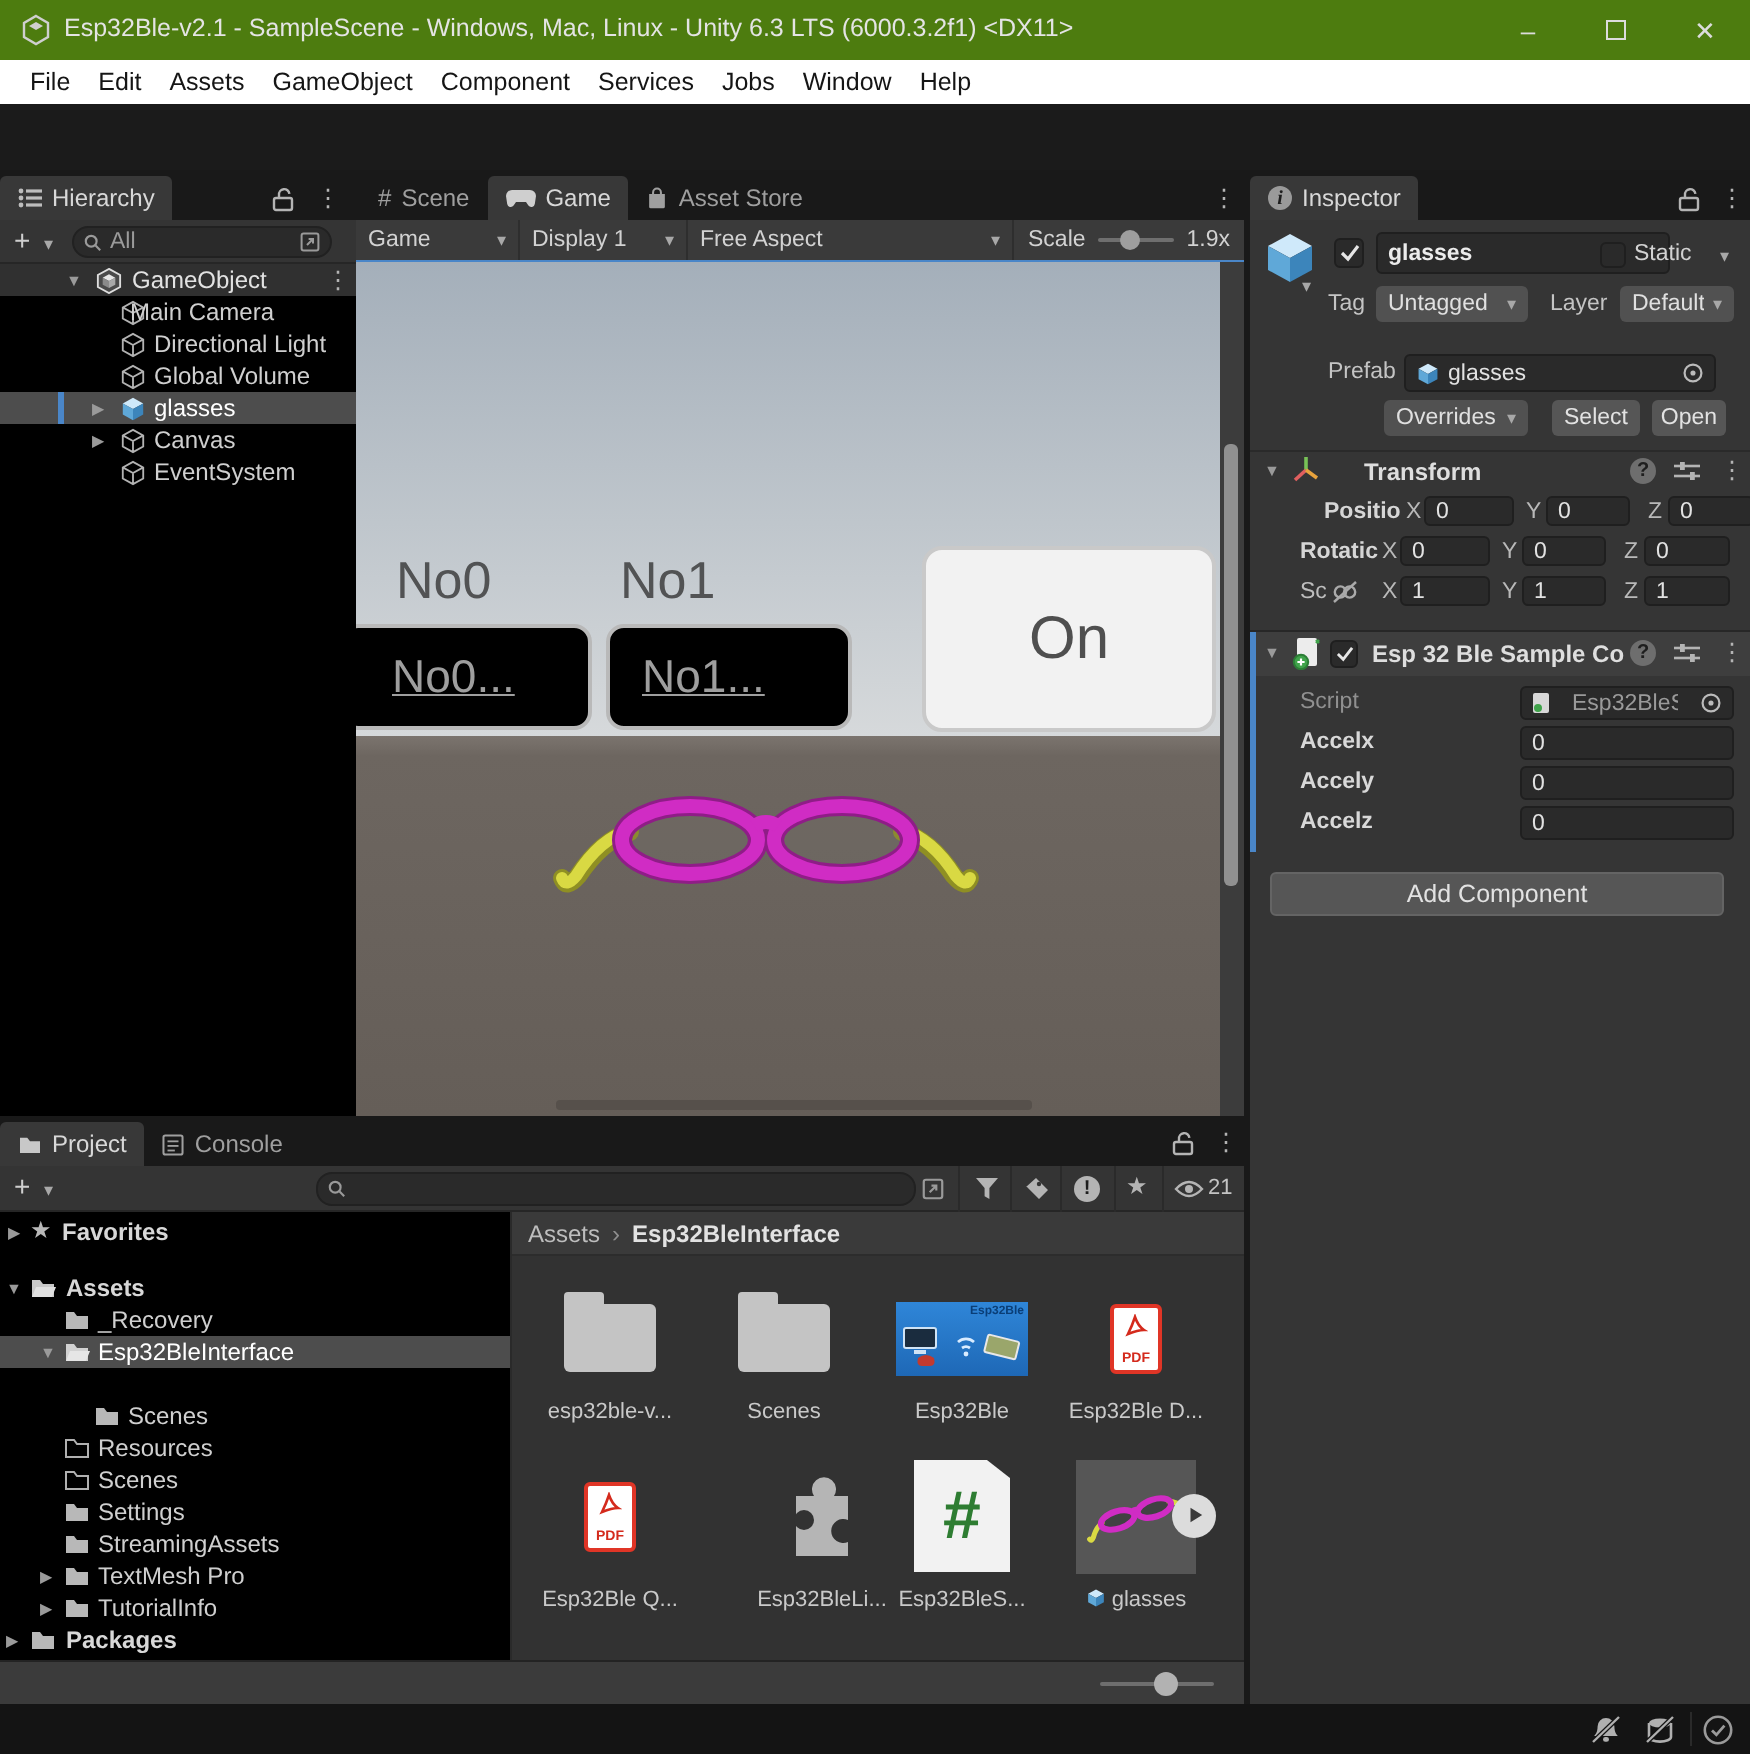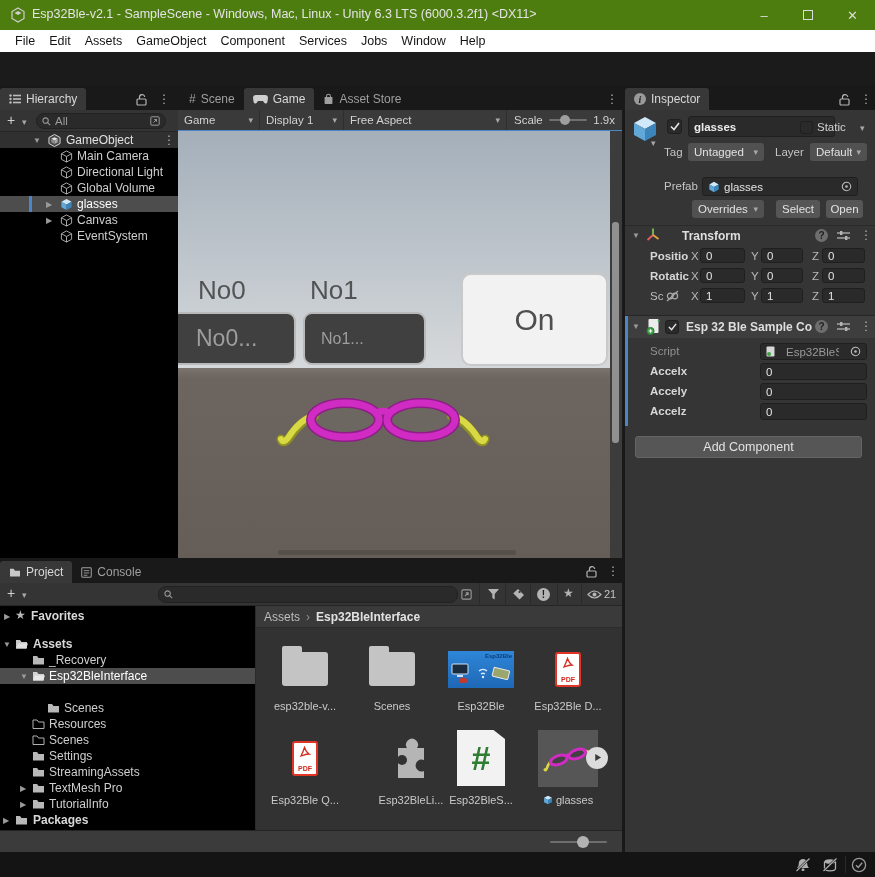--- a/index.html
+++ b/index.html
@@ -33,21 +33,21 @@
   .field{background:#2a2a2a;border:1px solid #1f1f1f;border-radius:3px;color:#e2e2e2;font-size:11.5px;display:flex;align-items:center;padding:0 5px;box-sizing:border-box;}
   .ddbtn{background:#515151;border-radius:3px;color:#e0e0e0;font-size:11.5px;display:flex;align-items:center;padding:0 6px;box-sizing:border-box;justify-content:space-between;}
   .pushbtn{background:#565656;border-radius:3px;color:#e2e2e2;font-size:11.5px;display:flex;align-items:center;justify-content:center;box-sizing:border-box;}
   .axis{color:#b9b9b9;font-size:11.5px;}
   .insp-label{color:#c4c4c4;font-size:11.5px;}
   .helpdot{width:13px;height:13px;border-radius:50%;background:#6e6e6e;color:#1e1e1e;font-size:10px;font-weight:bold;display:flex;align-items:center;justify-content:center;}
   .kebab{color:#b4b4b4;font-size:12px;letter-spacing:0;}
   
   .gsky{background:linear-gradient(180deg,#a4afba 0%,#bfc6cc 55%,#d6d9db 100%);}
   .gground{background:linear-gradient(180deg,#7b746e 0,#6d6660 10px,#655e58 100%);}
-  .gamefield{background:#404040;border:2px solid #b9b9b9;border-radius:9px;box-sizing:border-box;color:#9e9e9e;}
+  .gamefield{background:#000000;border:2px solid #b9b9b9;border-radius:9px;box-sizing:border-box;color:#9e9e9e;text-decoration:underline;}
   .gbtn{background:#f2f2f2;border:2px solid #c9c9c9;border-radius:10px;box-sizing:border-box;color:#4f4f4f;display:flex;align-items:center;justify-content:center;}
   
   .card{position:absolute;width:74px;text-align:center;}
   .cardicon{display:flex;align-items:center;justify-content:center;}
   .cardlabel{font-size:11px;color:#c9c9c9;white-space:nowrap;overflow:hidden;margin-top:4px;}
   .folderbig{width:46px;height:34px;background:#c4c4c4;border-radius:2px 3px 3px 3px;position:relative;}
   .folderbig:before{content:"";position:absolute;top:-6px;left:0;width:20px;height:8px;background:#c4c4c4;border-radius:2px 2px 0 0;}
   .pdficon{width:26px;height:35px;background:#ffffff;border:2px solid #e03526;border-radius:3px;position:relative;box-sizing:border-box;}
   .pdftxt{position:absolute;bottom:2px;left:0;right:0;text-align:center;color:#d42a1c;font-size:7px;font-weight:bold;}
   .statusbar{left:0;top:852px;width:875px;height:25px;background:#141414;}
@@ -229,21 +229,21 @@
           <polygon points="7,7 3.6,5.2 3.6,9 7,10.8" fill="#8a8a8a"></polygon>
         </svg>
       <span class="lbl" style="left:66px">GameObject</span>
       <span class="a kebab" style="left:163px;top:1px">⋮</span>
     </div>
 
     <div class="treerow" style="top:60px">
       <svg class="a" style="left:60px;top:2px" width="13" height="13" viewBox="0 0 14 14">
           <path d="M7 1 12.5 4 v6 L7 13 1.5 10 V4 Z M1.5 4 7 7 l5.5 -3 M7 7 v6" fill="none" stroke="#b2b2b2" stroke-width="1"></path>
         </svg>
-      <span class="lbl" style="left:77px">Main Camera</span>
+      <span class="lbl" style="left:65px">Main Camera</span>
     </div>
     <div class="treerow" style="top:76px">
       <svg class="a" style="left:60px;top:2px" width="13" height="13" viewBox="0 0 14 14">
           <path d="M7 1 12.5 4 v6 L7 13 1.5 10 V4 Z M1.5 4 7 7 l5.5 -3 M7 7 v6" fill="none" stroke="#b2b2b2" stroke-width="1"></path>
         </svg>
       <span class="lbl" style="left:77px">Directional Light</span>
     </div>
     <div class="treerow" style="top:92px">
       <svg class="a" style="left:60px;top:2px" width="13" height="13" viewBox="0 0 14 14">
           <path d="M7 1 12.5 4 v6 L7 13 1.5 10 V4 Z M1.5 4 7 7 l5.5 -3 M7 7 v6" fill="none" stroke="#b2b2b2" stroke-width="1"></path>
@@ -322,21 +322,21 @@
     <div class="a" style="left:0;top:43px;width:444px;height:427px;overflow:hidden">
       <div class="a gsky" style="left:0;top:0;width:432px;height:237px"></div>
       <div class="a gground" style="left:0;top:237px;width:432px;height:190px"></div>
 
       <span class="a" style="left:20px;top:144px;font-size:26px;color:rgba(52,52,52,0.8)">No0</span>
       <span class="a" style="left:132px;top:144px;font-size:26px;color:rgba(52,52,52,0.8)">No1</span>
       <div class="a gamefield" style="left:-8px;top:181px;width:126px;height:53px">
         <span style="margin-left:24px;font-size:23px;line-height:49px">No0...</span>
       </div>
       <div class="a gamefield" style="left:125px;top:181px;width:123px;height:53px">
-        <span style="margin-left:16px;font-size:16px;line-height:49px">No1...</span>
+        <span style="margin-left:16px;font-size:23px;line-height:49px">No1...</span>
       </div>
       <div class="a gbtn" style="left:283px;top:142px;width:147px;height:93px;font-size:30px">
         <span>On</span>
       </div>
 
       <svg class="a" style="left:95px;top:258px" width="220" height="62" viewBox="0 0 220 62">
         <path d="M8 50 Q10 56 16 49 Q28 31 42 27" fill="none" stroke="#8f8f23" stroke-width="9" stroke-linecap="round"></path>
         <path d="M8 50 Q10 55 15 49 Q27 30 42 26" fill="none" stroke="#d9d943" stroke-width="6" stroke-linecap="round"></path>
         <path d="M212 50 Q210 56 204 49 Q192 31 178 27" fill="none" stroke="#8f8f23" stroke-width="9" stroke-linecap="round"></path>
         <path d="M212 50 Q210 55 205 49 Q193 30 178 26" fill="none" stroke="#d9d943" stroke-width="6" stroke-linecap="round"></path>
@@ -430,21 +430,21 @@
         <span>?</span>
       </div>
     <svg class="a" style="left:212px;top:142px" width="13" height="11" viewBox="0 0 13 11">
         <line x1="0" y1="3" x2="13" y2="3" stroke="#b4b4b4" stroke-width="1.3"></line>
         <rect x="3" y="1" width="2.4" height="4" fill="#b4b4b4"></rect>
         <line x1="0" y1="8" x2="13" y2="8" stroke="#b4b4b4" stroke-width="1.3"></line>
         <rect x="8" y="6" width="2.4" height="4" fill="#b4b4b4"></rect>
       </svg>
     <span class="a kebab" style="left:235px;top:140px">⋮</span>
 
-    <div class="a row" style="left:0;top:160px;width:206px;height:16px">
+    <div class="a row" style="left:12px;top:160px;width:206px;height:16px">
       <span class="a insp-label nowrap" style="left:25px;width:40px;font-weight:bold;color:#d6d6d6">Positio</span>
       <span class="a axis" style="left:66px">X</span>
       <div class="a field" style="left:75px;top:0;width:45px;height:15px">
           <span>0</span>
         </div>
       <span class="a axis" style="left:126px">Y</span>
       <div class="a field" style="left:136px;top:0;width:42px;height:15px">
           <span>0</span>
         </div>
       <span class="a axis" style="left:187px">Z</span>

